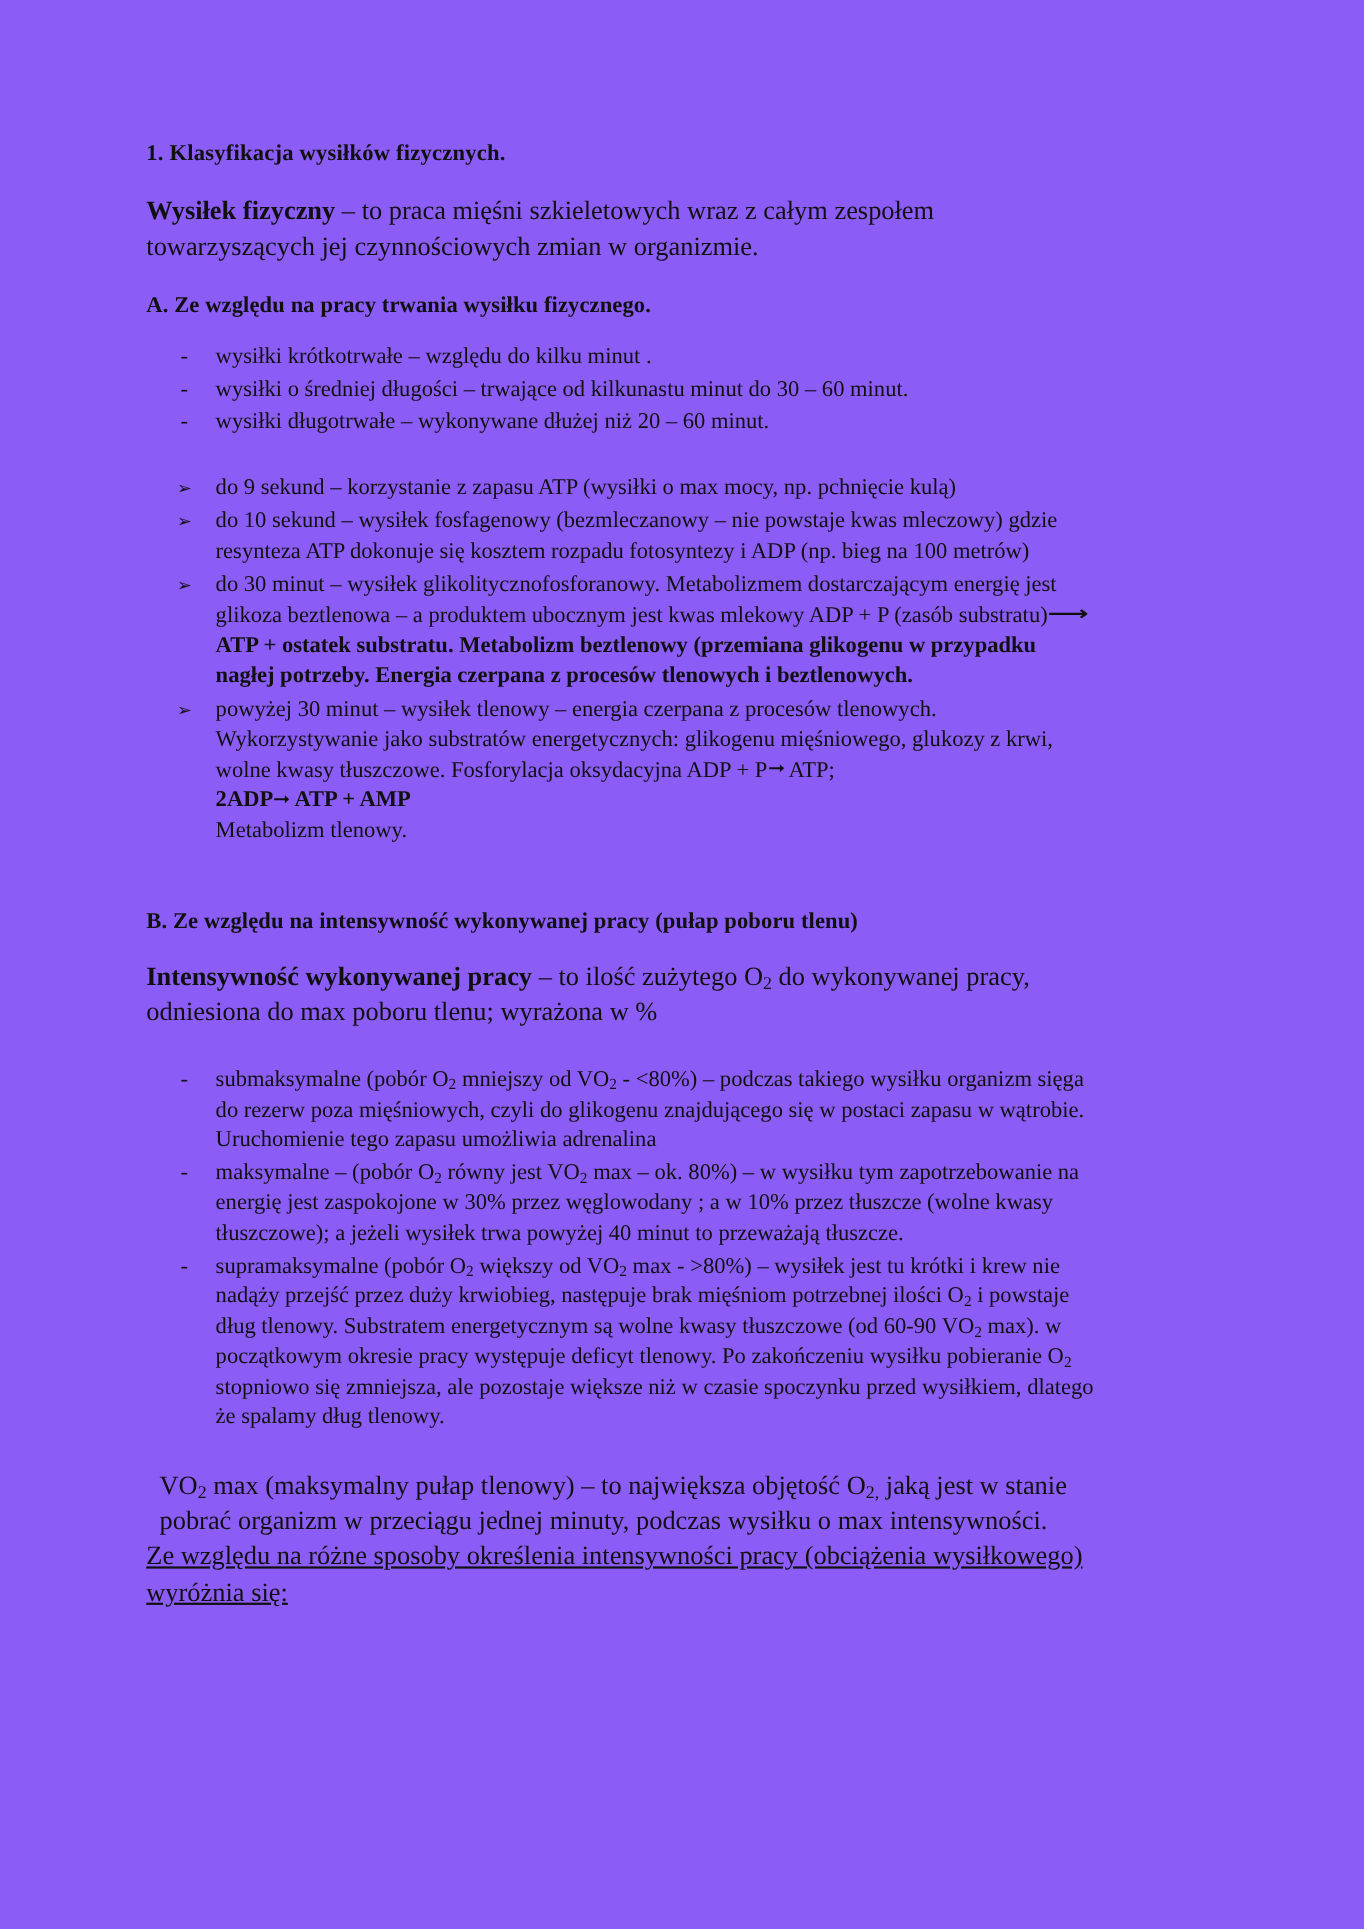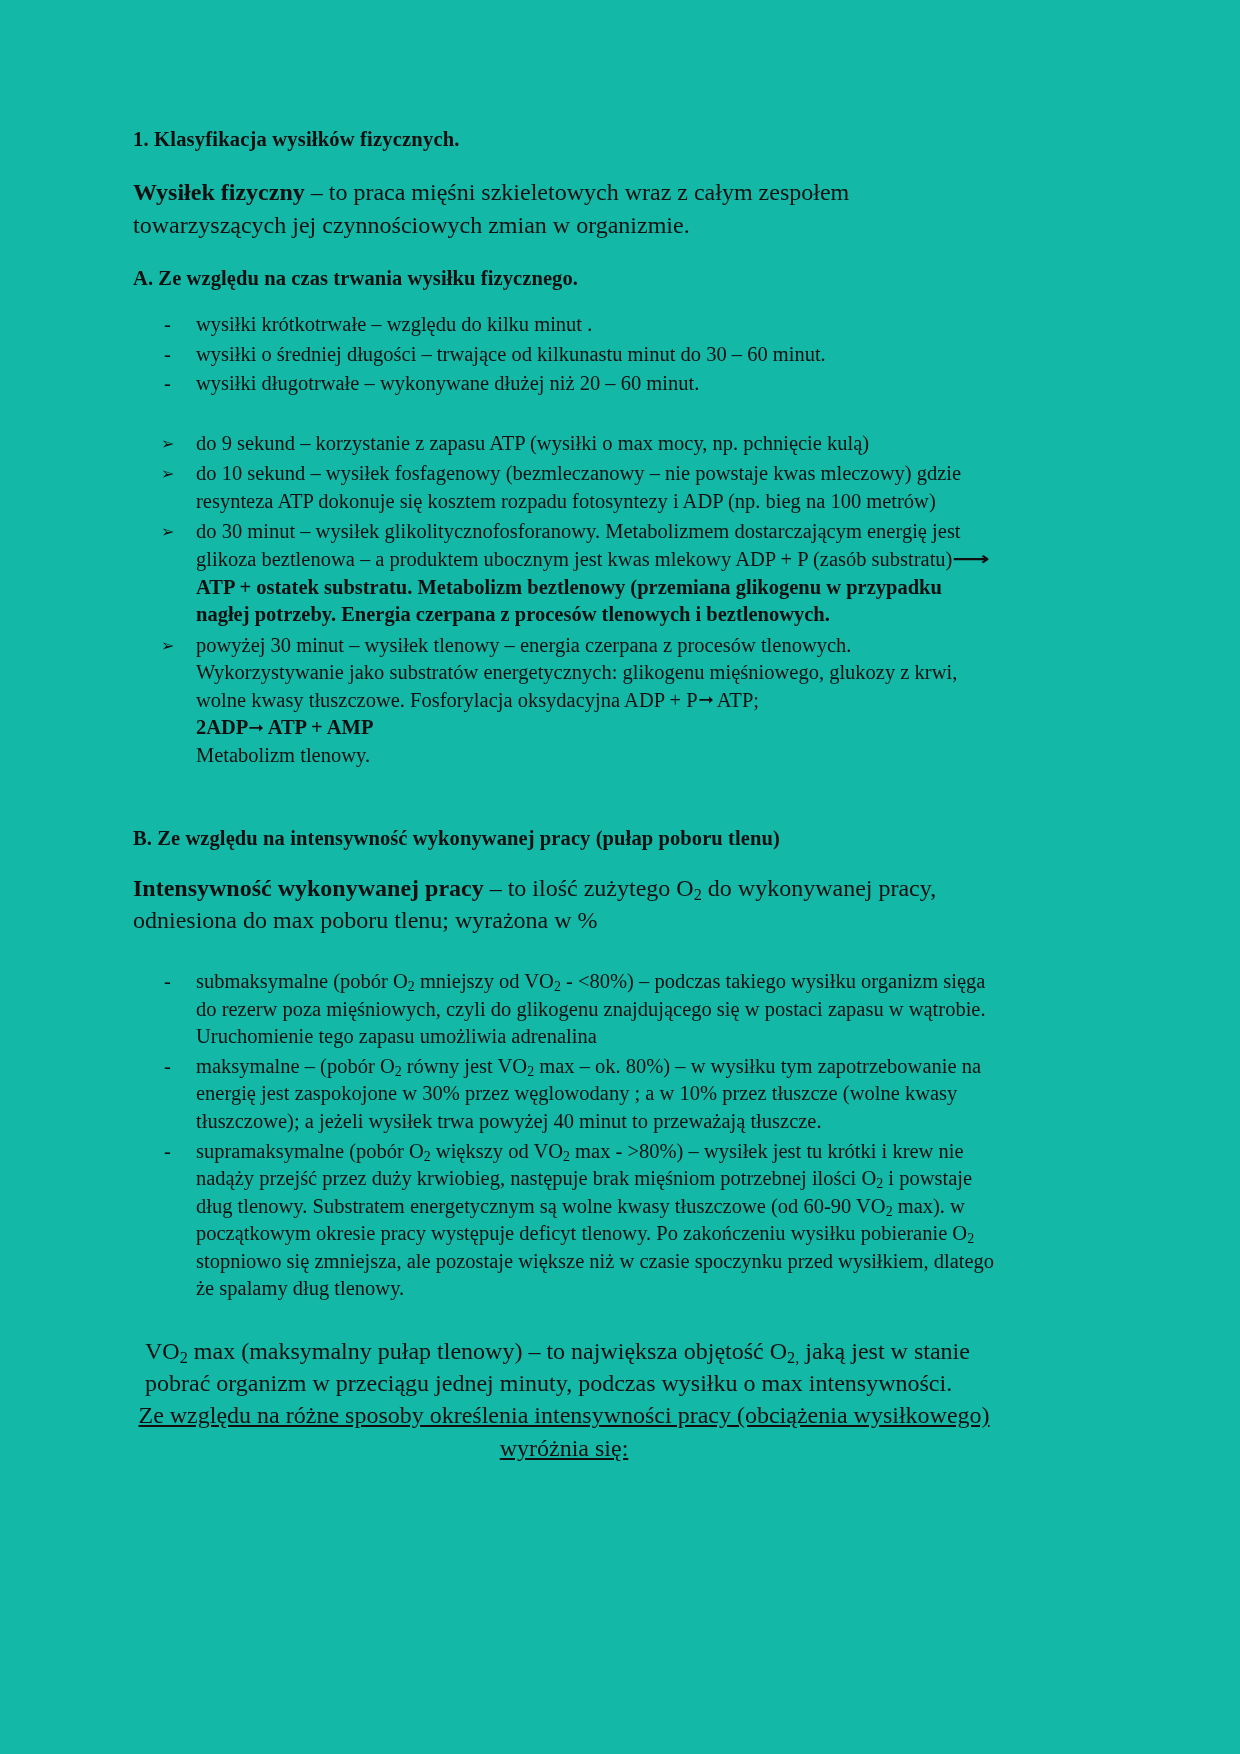--- a/index.html
+++ b/index.html
@@ -15,21 +15,21 @@
     color: #101010;
     -webkit-font-smoothing: antialiased;
     position: relative;
     overflow: hidden;
   }
   .page {
     position: absolute;
     left: 0; top: 0;
     width: 1240px;
     height: 1754px;
-    background: #14b8a6;
+    background: #8b5cf6;
     padding: 0;
   }
   .content {
     position: absolute;
     left: 133px;
     top: 126px;
     width: 862px;
   }
   
   .h-title {
@@ -46,21 +46,21 @@
     letter-spacing: 0.1px;
     margin: 24px 0 20px 0;
   }
   .para {
     font-size: 24px;
     line-height: 1.345;
     margin: 0 0 22px 0;
     text-align: left;
   }
   .para b, .bold { font-weight: bold; }
-  .u { text-decoration: underline; text-align: center; }
+  .u { text-decoration: underline; }
   sub {
     font-size: 0.68em;
     vertical-align: -0.24em;
     line-height: 0;
   }
   .arrow-long {
     display: inline-block;
     font-family: "DejaVu Sans", sans-serif;
     font-size: 18px;
     line-height: 1;
@@ -127,21 +127,21 @@
 </head>
 <body>
 
 <div class="page">
   <div class="content">
 
     <div class="h-title">1. Klasyfikacja wysiłków fizycznych.</div>
 
     <p class="para"><b class="bold">Wysiłek fizyczny</b><span> – to praca mięśni szkieletowych wraz z całym zespołem towarzyszących jej czynnościowych zmian w organizmie.</span></p>
 
-    <div class="h-section">A. Ze względu na czas trwania wysiłku fizycznego.</div>
+    <div class="h-section">A. Ze względu na pracy trwania wysiłku fizycznego.</div>
 
     <ul class="dash-list">
       <li>
         <span class="bullet-dash">-</span>
         <span>wysiłki krótkotrwałe – względu do kilku minut .</span>
       </li>
       <li>
         <span class="bullet-dash">-</span>
         <span>wysiłki o średniej długości – trwające od kilkunastu minut do 30 – 60 minut.</span>
       </li>

